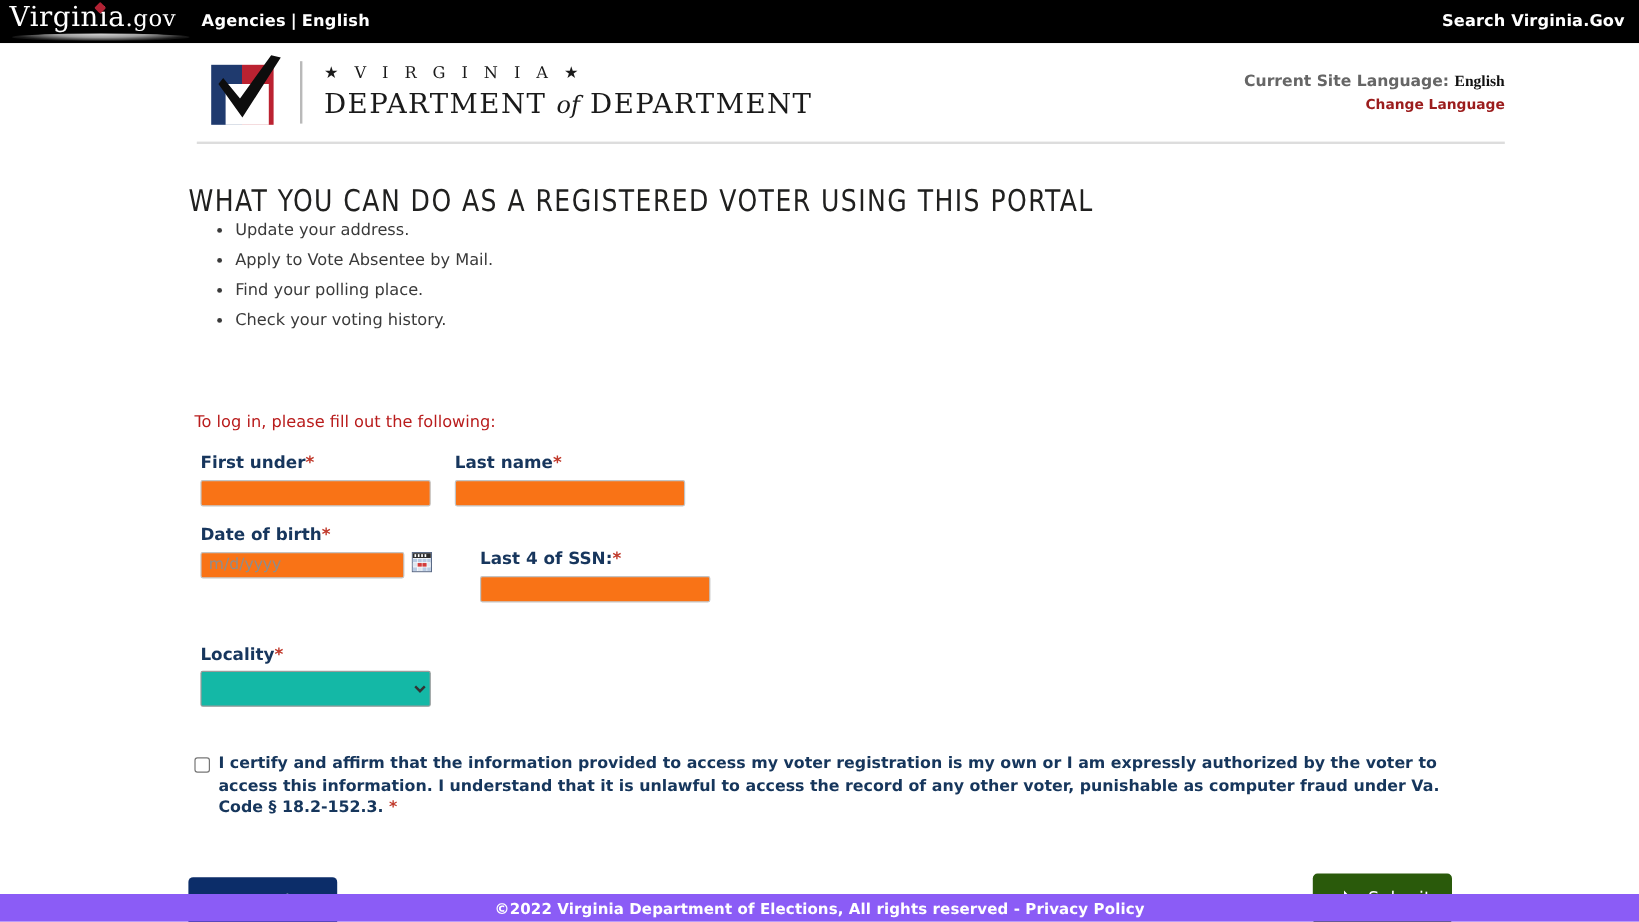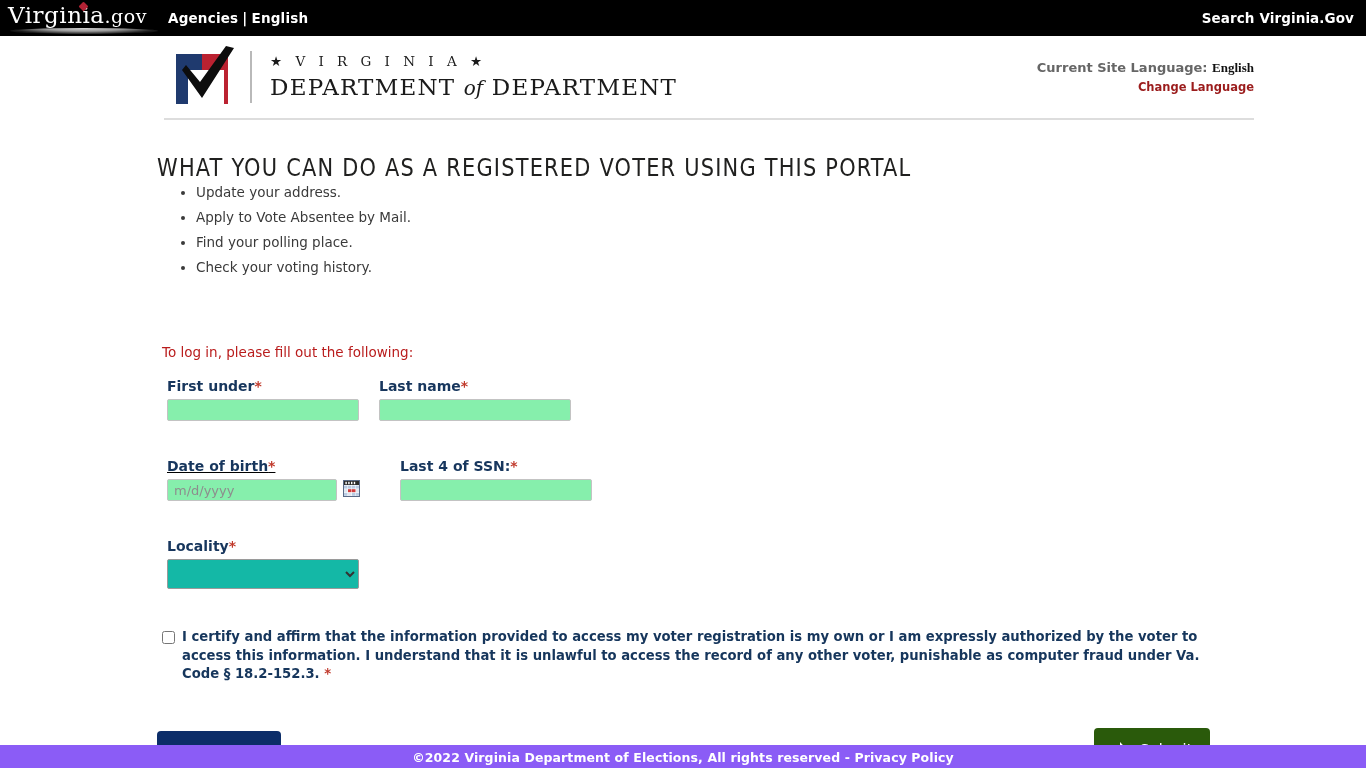--- a/index.html
+++ b/index.html
@@ -242,21 +242,21 @@
 
   input.txt {
     width: 192px;
     height: 22px;
     border: 1px solid #c3c3c3;
     border-radius: 2px;
     padding: 2px 6px;
     font-size: 13px;
     font-family: "DejaVu Sans", "Liberation Sans", sans-serif;
     color: #333333;
-    background: #86efac;
+    background: #f97316;
     outline: none;
   }
   input.txt::placeholder { color: #8d8d8d; }
   input.txt.dob { width: 170px; }
 
   .cal-icon {
     position: absolute;
     left: 176px;
     top: 1px;
     width: 17px;
@@ -410,21 +410,21 @@
     <div class="fld" style="left:167px; top:258px;">
       <div class="field-label"><span>First under</span><span class="req">*</span></div>
       <input class="txt" type="text" placeholder="" style="">
     </div>
 
     <div class="fld" style="left:379px; top:258px;">
       <div class="field-label"><span>Last name</span><span class="req">*</span></div>
       <input class="txt" type="text" placeholder="" style="">
     </div>
 
-    <div class="fld" style="left:167px; top:338px;text-decoration:underline;">
+    <div class="fld" style="left:167px; top:318px;">
       <div class="field-label"><span>Date of birth</span><span class="req">*</span></div>
       <div style="position:relative;">
         <input class="txt dob" type="text" placeholder="m/d/yyyy" style="">
         <svg class="cal-icon" viewBox="0 0 17 17">
           <rect x="0.5" y="0.5" width="16" height="16" fill="#ffffff" stroke="#5a6a86"></rect>
           <rect x="1" y="1" width="15" height="4" fill="#2b2b2b"></rect>
           <rect x="2.4" y="1.8" width="1.4" height="2.4" fill="#ffffff"></rect>
           <rect x="5.2" y="1.8" width="1.4" height="2.4" fill="#ffffff"></rect>
           <rect x="8" y="1.8" width="1.4" height="2.4" fill="#ffffff"></rect>
           <rect x="10.8" y="1.8" width="1.4" height="2.4" fill="#ffffff"></rect>

